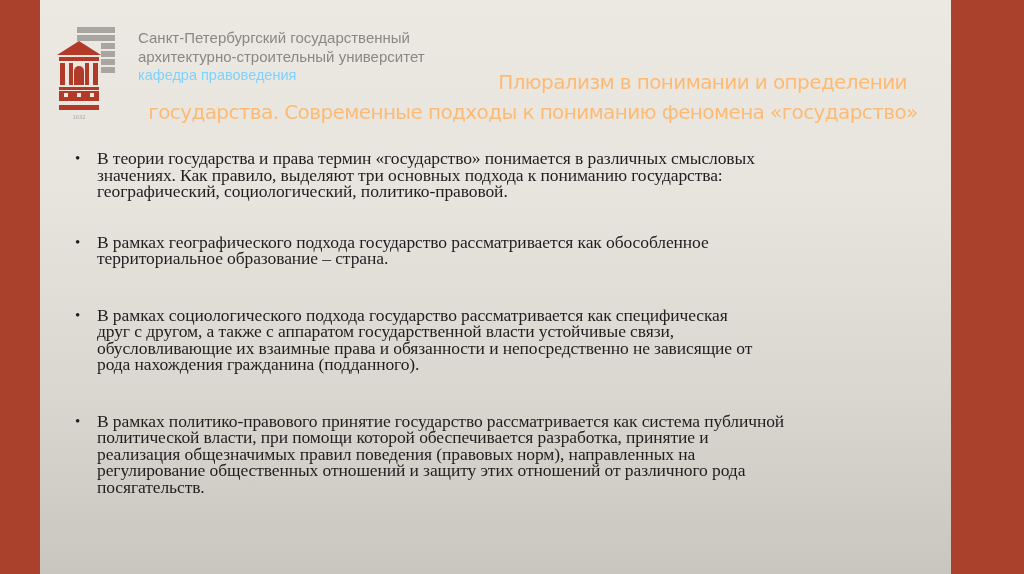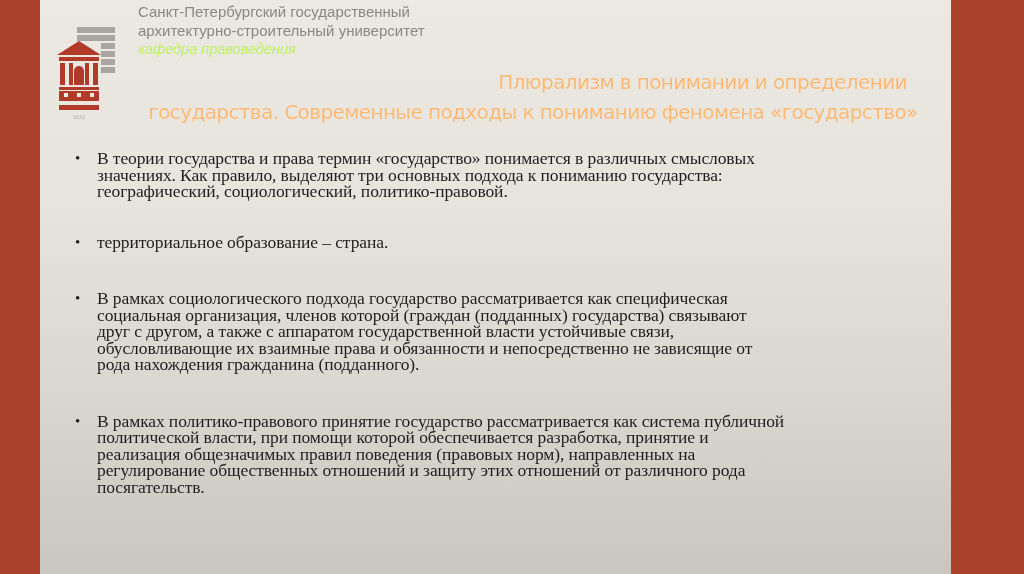--- a/index.html
+++ b/index.html
@@ -10,25 +10,25 @@
       font-family: "Liberation Serif", serif;
     }
     .slide {
       position: absolute; left: 40px; top: 0; width: 911px; height: 574px;
       background: linear-gradient(to bottom, #ece9e3 0%, #e7e4de 35%, #d9d6d0 70%, #c9c6c0 100%);
     }
     .logo {
       position: absolute; left: 55px; top: 25px; width: 62px; height: 100px;
     }
     .uni {
-      position: absolute; left: 138px; top: 2px;
+      position: absolute; left: 138px; top: 28px;
       font-family: "Liberation Sans", sans-serif;
       color: #8a8784; font-size: 15px; line-height: 19px;
     }
-    .uni .dept { color: #bef264; font-size: 14.5px; font-style: italic; }
+    .uni .dept { color: #7dd3fc; font-size: 14.5px; }
     .title {
       position: absolute; left: 120px; top: 67px; width: 832px;
       font-family: "DejaVu Sans", sans-serif;
       color: #fdba74; font-size: 20px; line-height: 30px;
       letter-spacing: -0.6px;
       text-align: right;
     }
     .title .l1 { display:block; padding-right: 45px; }
     .title .l2 { display:block; padding-right: 6px; text-align: center; }
     .bullets {
@@ -99,26 +99,26 @@
 
 <ul class="bullets">
   <li class="b1">
     <span class="dot">•</span>
     <div>В теории государства и права термин «государство» понимается в различных смысловых</div>
     <div>значениях. Как правило, выделяют три основных подхода к пониманию государства:</div>
     <div>географический, социологический, политико-правовой.</div>
   </li>
   <li class="b2">
     <span class="dot">•</span>
+    <div class="txt">В рамках географического подхода государство рассматривается как обособленное</div>
     <div class="txt">территориальное образование – страна.</div>
   </li>
   <li class="b3">
     <span class="dot">•</span>
     <div>В рамках социологического подхода государство рассматривается как специфическая</div>
-    <div>социальная организация, членов которой (граждан (подданных) государства) связывают</div>
     <div>друг с другом, а также с аппаратом государственной власти устойчивые связи,</div>
     <div>обусловливающие их взаимные права и обязанности и непосредственно не зависящие от</div>
     <div>рода нахождения гражданина (подданного).</div>
   </li>
   <li class="b4">
     <span class="dot">•</span>
     <div>В рамках политико-правового принятие государство рассматривается как система публичной</div>
     <div>политической власти, при помощи которой обеспечивается разработка, принятие и</div>
     <div>реализация общезначимых правил поведения (правовых норм), направленных на</div>
     <div>регулирование общественных отношений и защиту этих отношений от различного рода</div>

